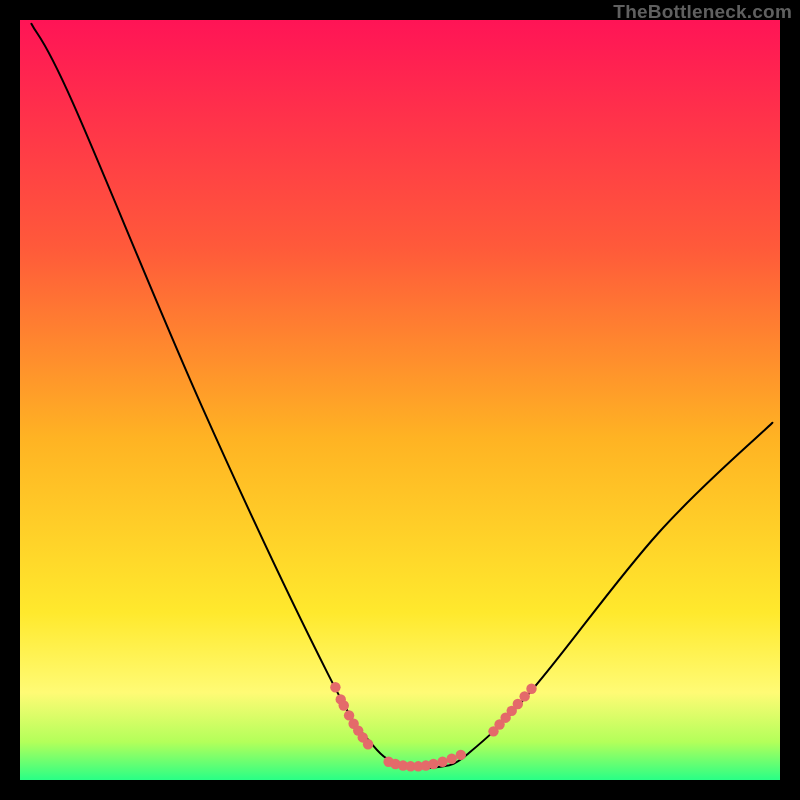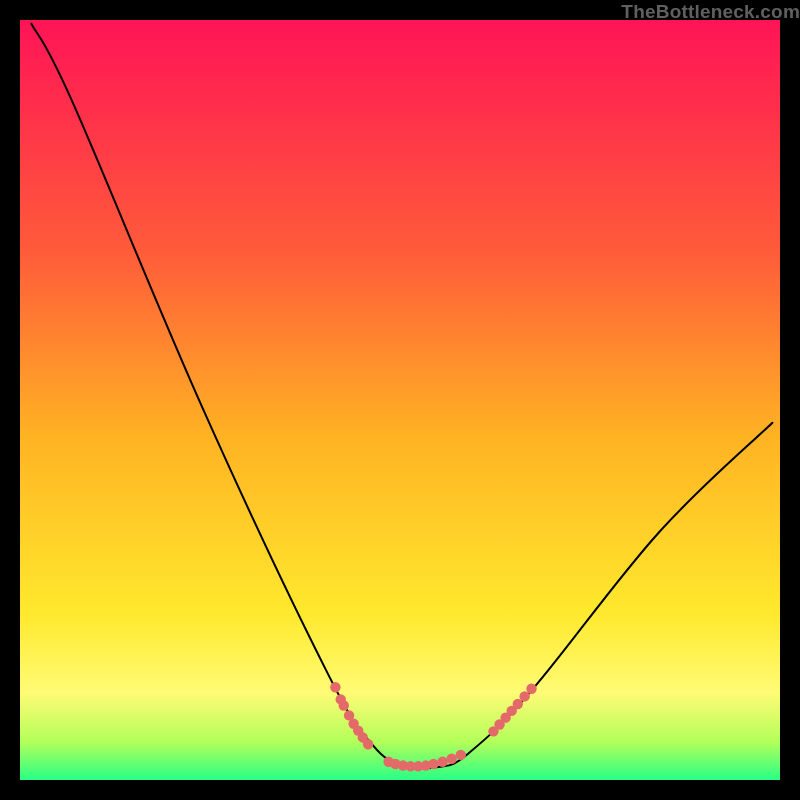--- a/index.html
+++ b/index.html
@@ -21,21 +21,21 @@
   .plot-area {
     position: absolute;
     left: 20px;
     top: 20px;
     width: 760px;
     height: 760px;
   }
   .watermark {
     position: absolute;
     top: 2px;
-    right: 0;
+    right: 8px;
     font: 600 19px/1 Arial, Helvetica, sans-serif;
     color: #606060;
     letter-spacing: 0.2px;
   }
   svg { display: block; }
 </style>
 </head>
 <body>
 
 <div class="chart-frame">

